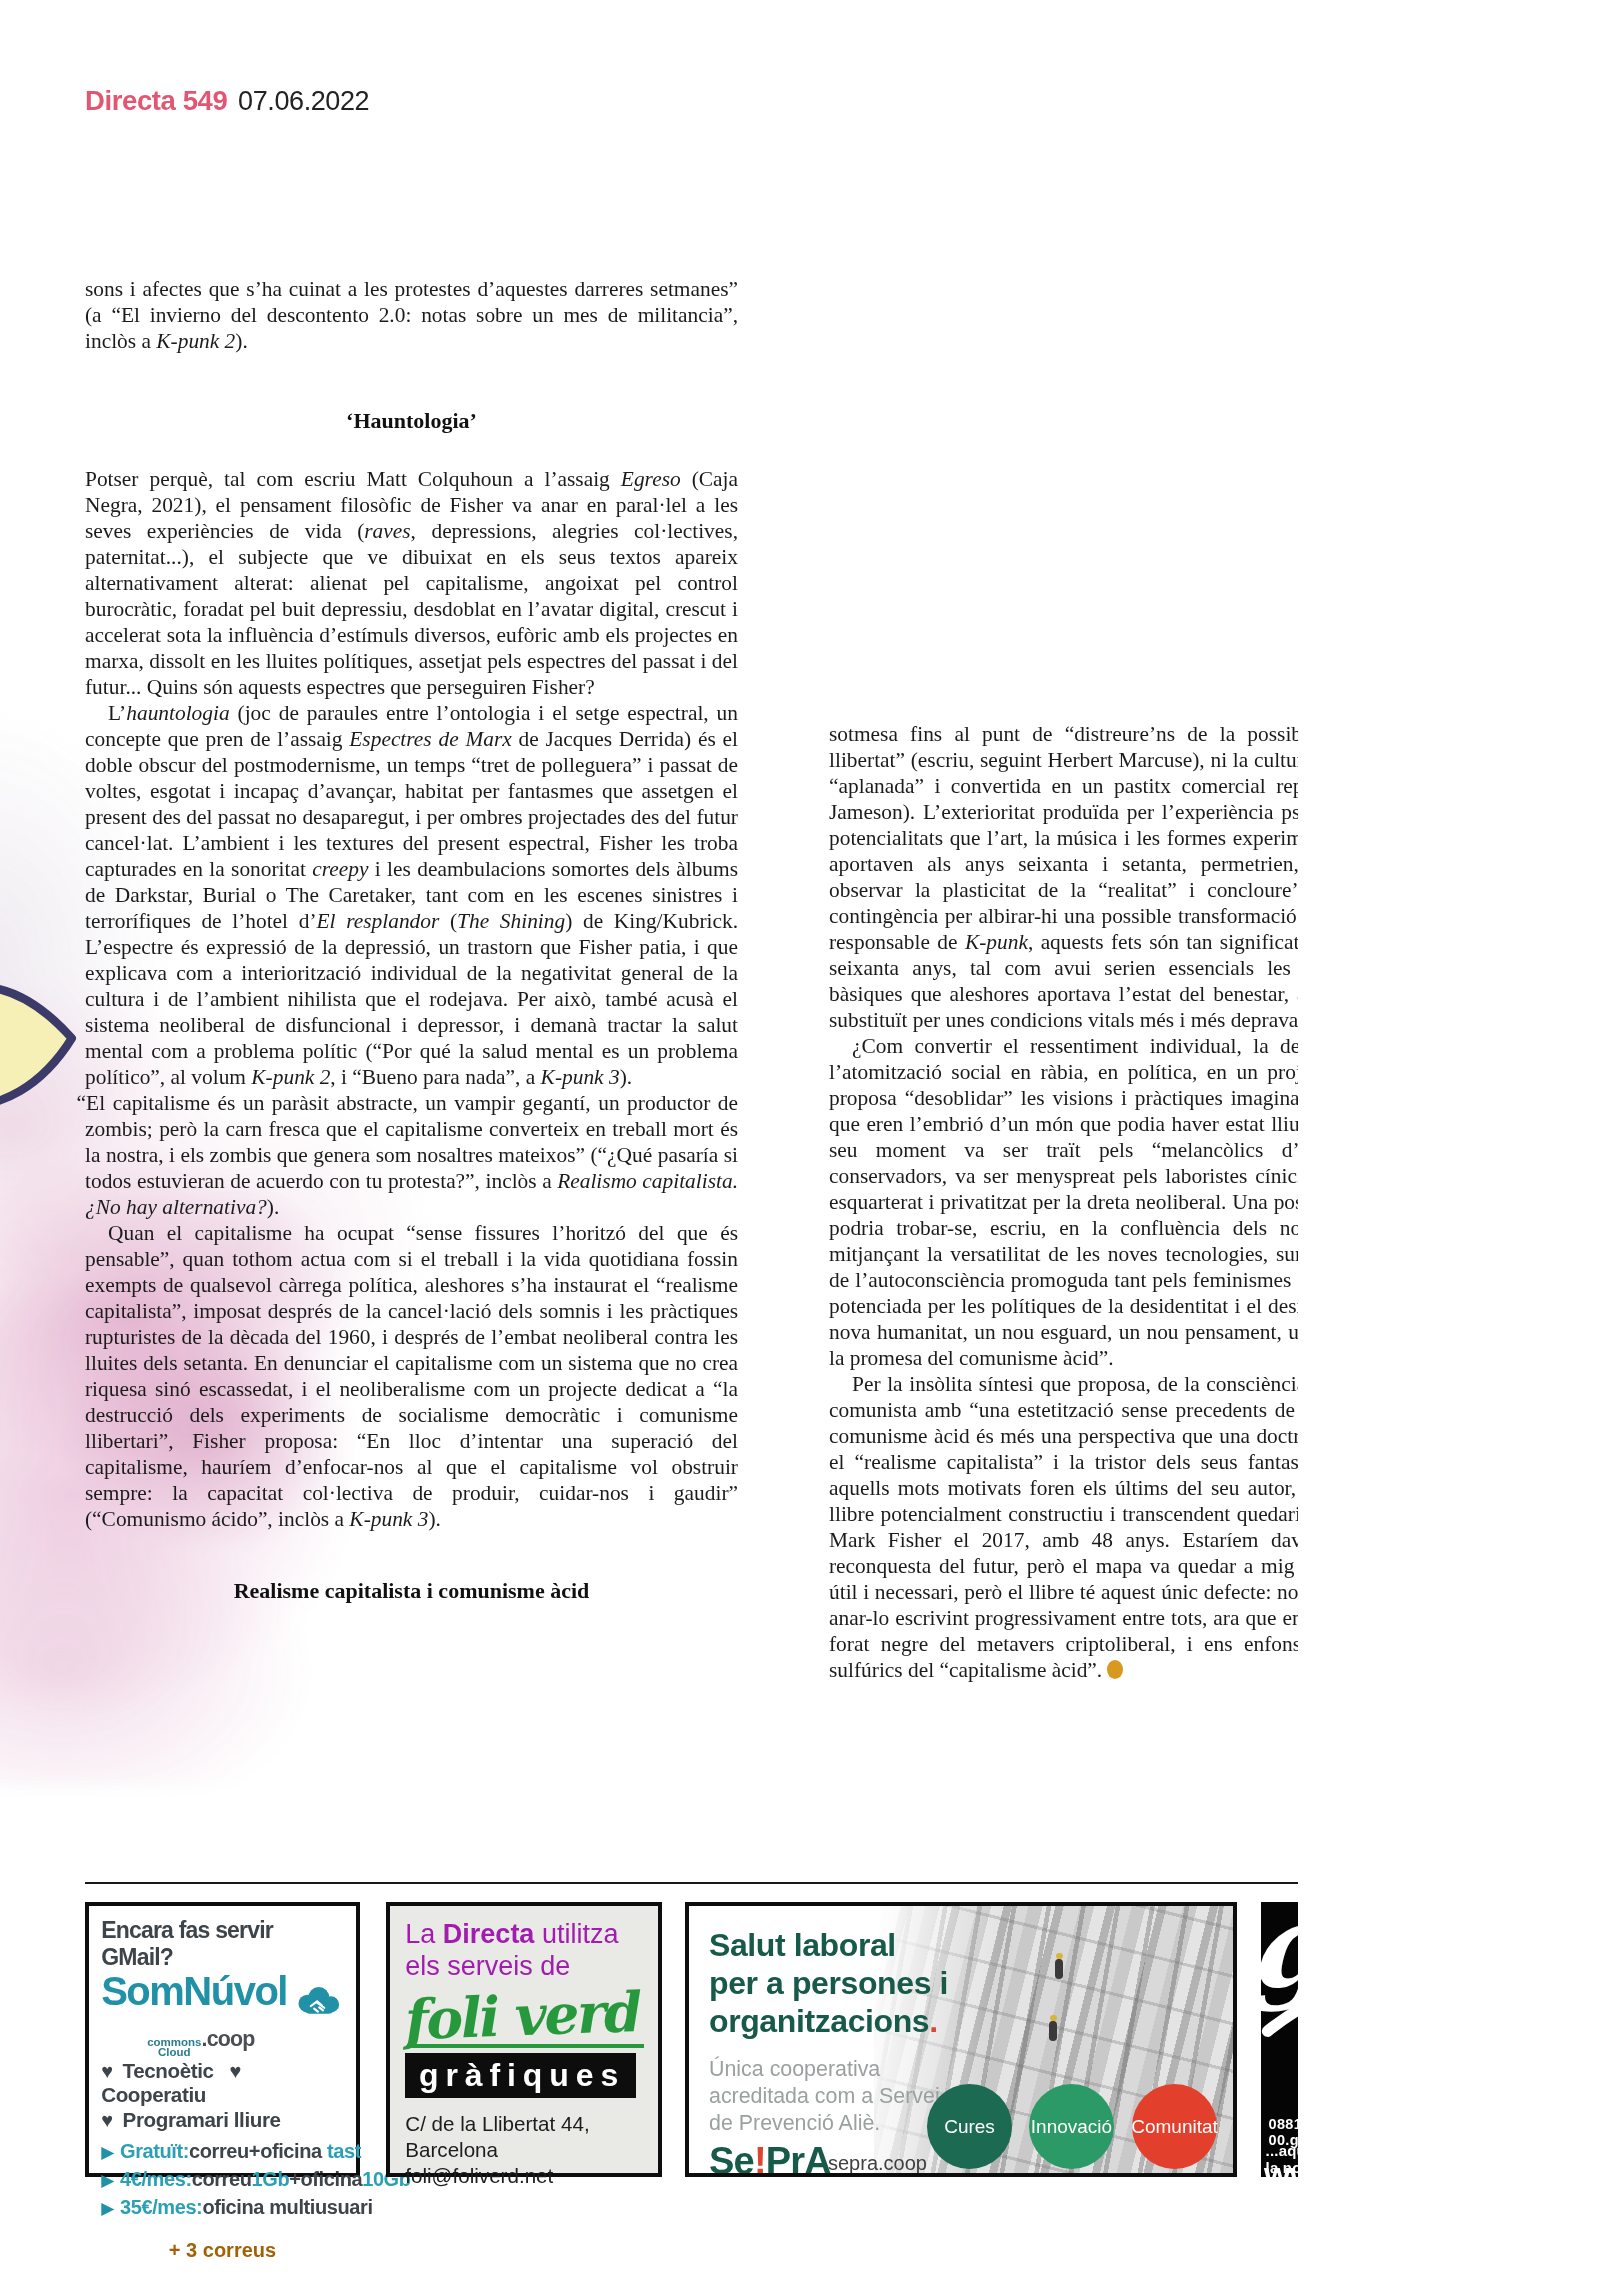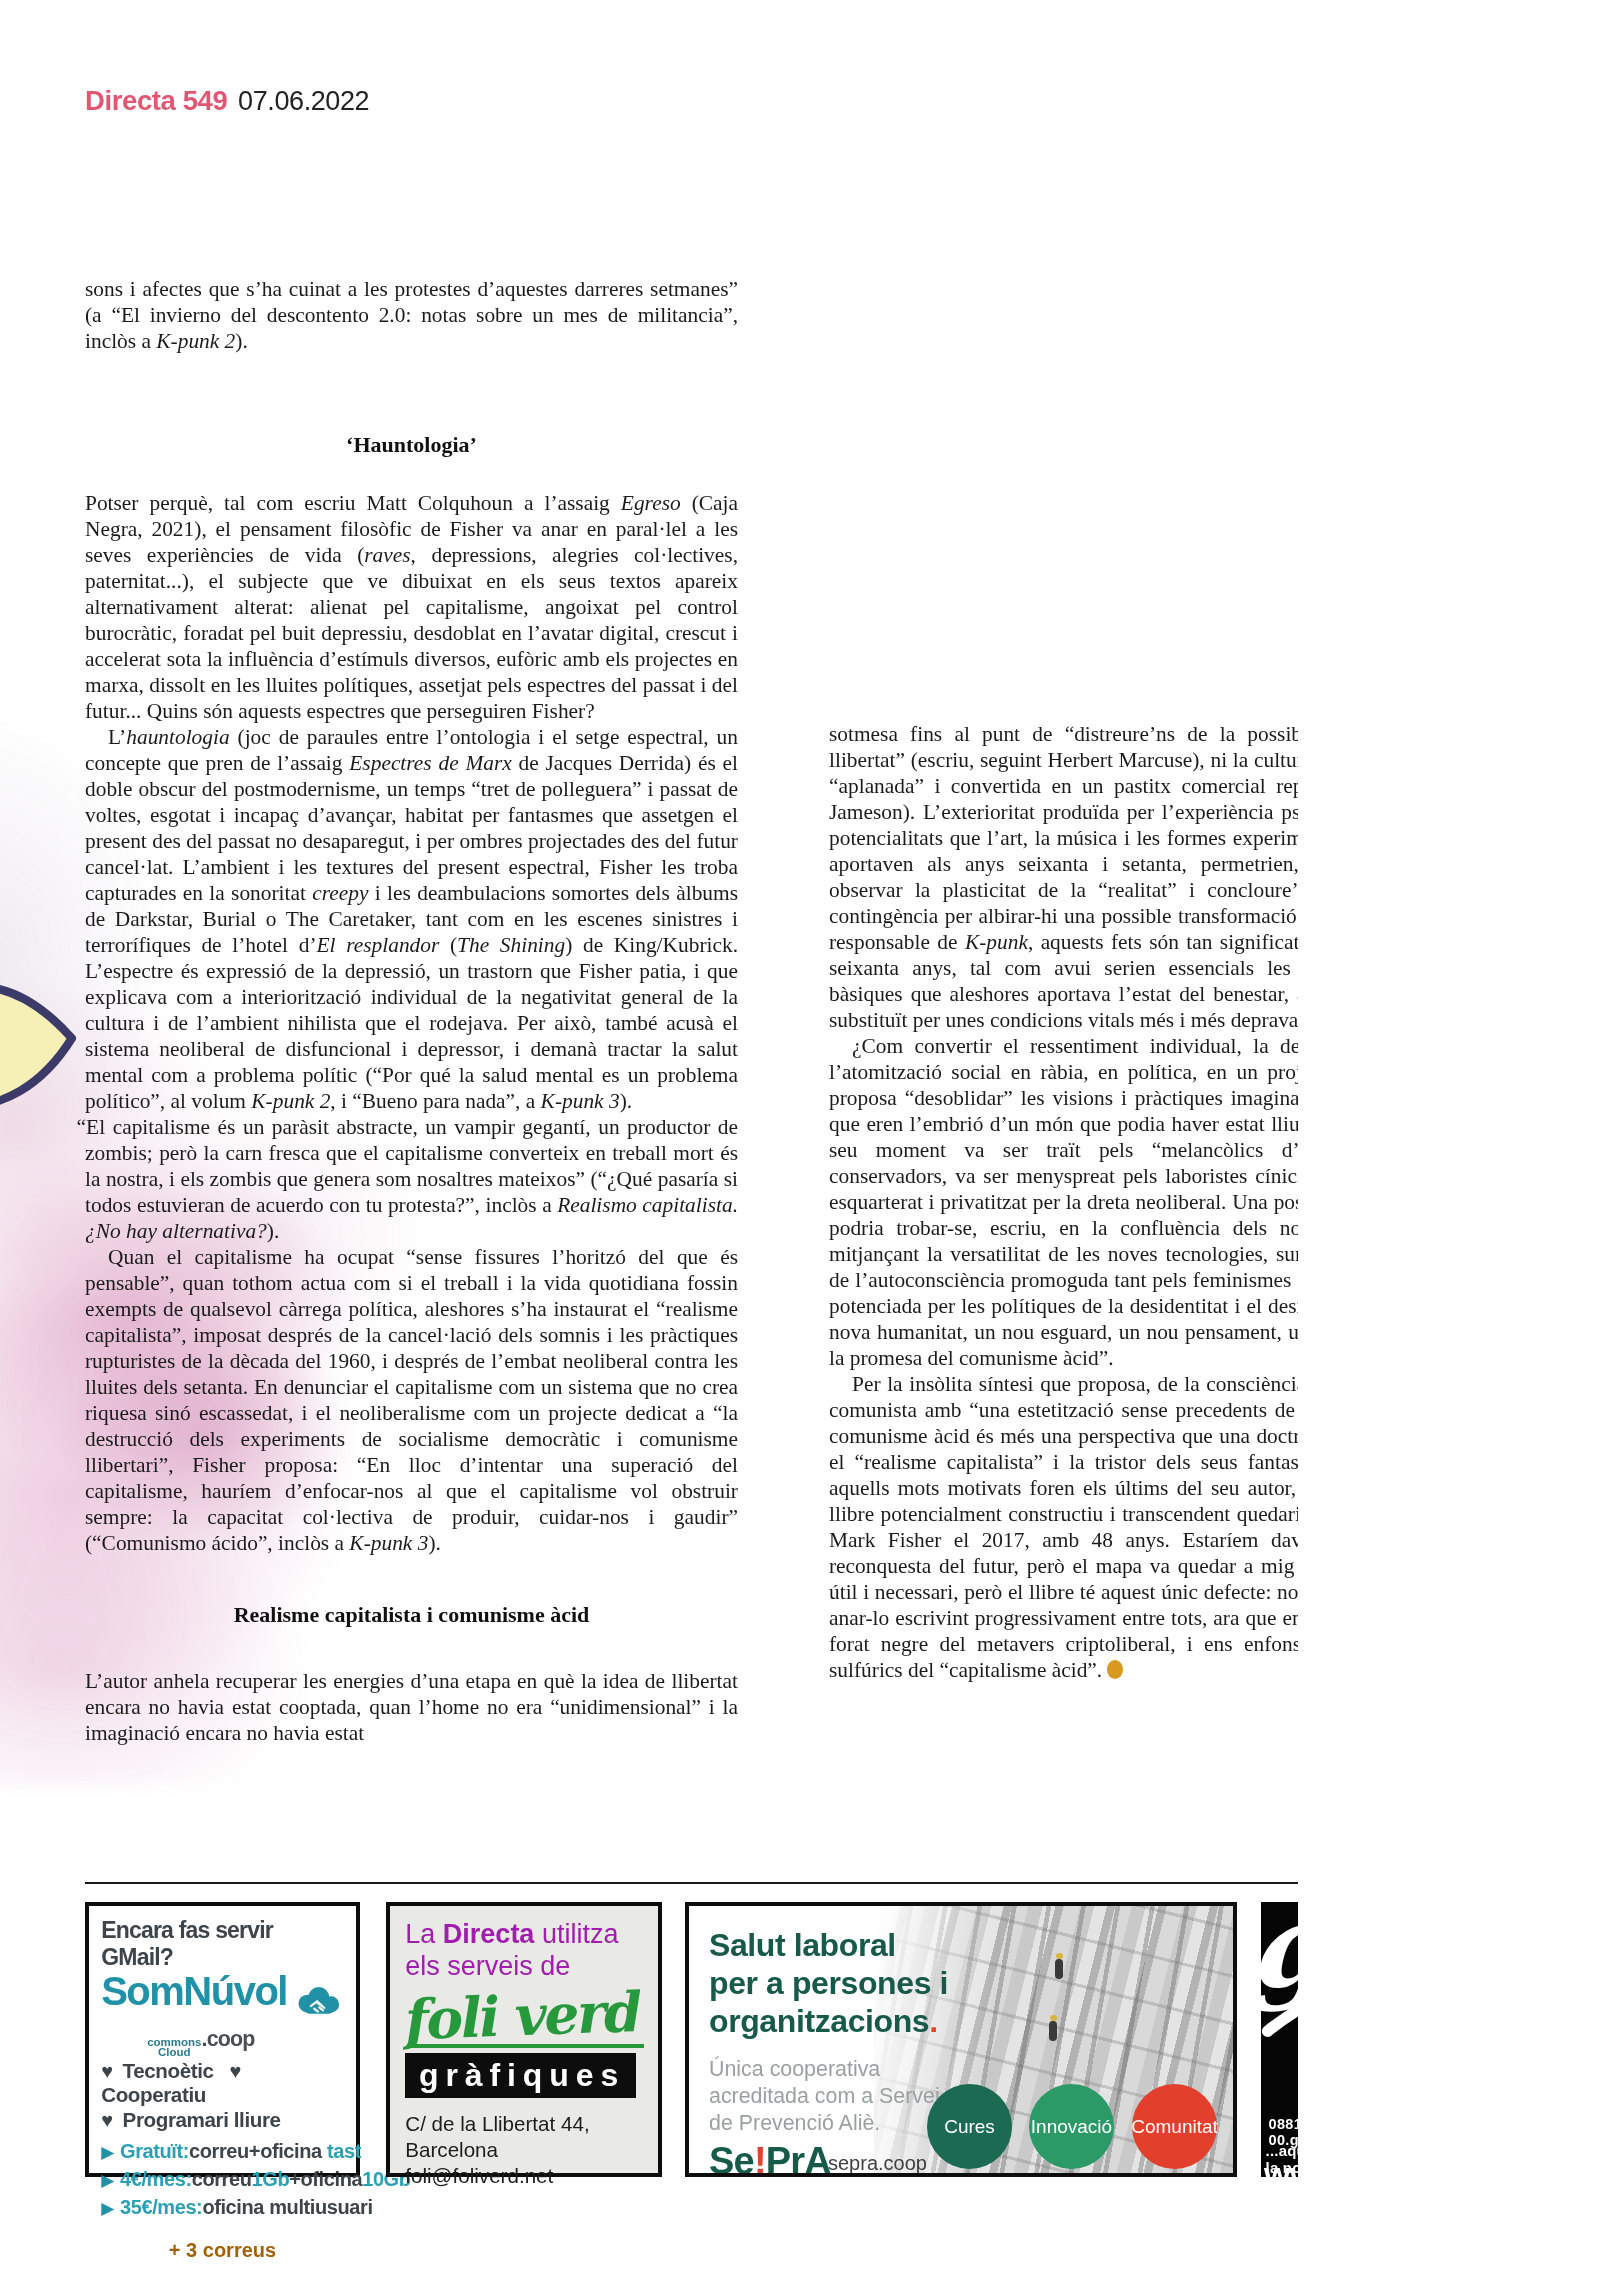--- a/index.html
+++ b/index.html
@@ -26,21 +26,21 @@
   .hdr .date{font-size:27px;color:#222;margin-left:10.7px;font-weight:500;letter-spacing:-0.4px;}
   .hdr .section{font-weight:bold;font-size:24px;color:#e25672;letter-spacing:0.4px;}
   .hdr .pageno{font-size:24px;color:#222;margin-left:23px;}
 
   
   .col-left{position:absolute;left:85px;top:276px;width:653px;z-index:1;}
   .col-left p,.col-right-body p{font-size:21.4px;line-height:26px;text-align:justify;margin:0;color:#1b1b1b;}
   p.indent{text-indent:23px;}
   p.hang{text-indent:-8.4px;}
   .subhead{font-weight:bold;text-align:center;font-size:22px;color:#111;}
-  .sh1{margin:78px 0 32px 0;}
+  .sh1{margin:54px 0 32px 0;}
   .sh2{margin:46px 0 40px 0;}
 
   .pull-quote{position:absolute;left:829px;top:269px;width:687px;z-index:1;
       font-size:47px;line-height:60px;color:#101010;letter-spacing:-0.4px;white-space:pre-line;}
   .col-right-body{position:absolute;left:829px;top:721px;width:670px;z-index:1;}
   .end-dot{display:inline-block;width:16px;height:19px;border-radius:50%;background:#d9981f;vertical-align:-2.3px;margin-left:4.6px;}
 
   
   .ads-rule{position:absolute;left:85px;top:1882px;width:1452px;height:2.3px;background:#1a1a1a;z-index:1;}
   .ad{position:absolute;top:1902px;height:275px;background:#fff;border:4.6px solid #0d0d0d;box-sizing:border-box;z-index:1;
@@ -130,21 +130,20 @@
   </div>
 
   <div class="col-left">
     <p>sons i afectes que s’ha cuinat a les protestes d’aquestes darreres setmanes” (a “El invierno del descontento 2.0: notas sobre un mes de militancia”, inclòs a <i>K-punk 2</i>).</p>
     <div class="subhead sh1">‘Hauntologia’</div>
     <p>Potser perquè, tal com escriu Matt Colquhoun a l’assaig <i>Egreso</i> (Caja Negra, 2021), el pensament filosòfic de Fisher va anar en paral·lel a les seves experiències de vida (<i>raves</i>, depressions, alegries col·lectives, paternitat...), el subjecte que ve dibuixat en els seus textos apareix alternativament alterat: alienat pel capitalisme, angoixat pel control burocràtic, foradat pel buit depressiu, desdoblat en l’avatar digital, crescut i accelerat sota la influència d’estímuls diversos, eufòric amb els projectes en marxa, dissolt en les lluites polítiques, assetjat pels espectres del passat i del futur... Quins són aquests espectres que perseguiren Fisher?</p>
     <p class="indent">L’<i>hauntologia</i> (joc de paraules entre l’ontologia i el setge espectral, un concepte que pren de l’assaig <i>Espectres de Marx</i> de Jacques Derrida) és el doble obscur del postmodernisme, un temps “tret de polleguera” i passat de voltes, esgotat i incapaç d’avançar, habitat per fantasmes que assetgen el present des del passat no desaparegut, i per ombres projectades des del futur cancel·lat. L’ambient i les textures del present espectral, Fisher les troba capturades en la sonoritat <i>creepy</i> i les deambulacions somortes dels àlbums de Darkstar, Burial o The Caretaker, tant com en les escenes sinistres i terrorífiques de l’hotel d’<i>El resplandor</i> (<i>The Shining</i>) de King/Kubrick. L’espectre és expressió de la depressió, un trastorn que Fisher patia, i que explicava com a interiorització individual de la negativitat general de la cultura i de l’ambient nihilista que el rodejava. Per això, també acusà el sistema neoliberal de disfuncional i depressor, i demanà tractar la salut mental com a problema polític (“Por qué la salud mental es un problema político”, al volum <i>K-punk 2</i>, i “Bueno para nada”, a <i>K-punk 3</i>).</p>
     <p class="hang">“El capitalisme és un paràsit abstracte, un vampir gegantí, un productor de zombis; però la carn fresca que el capitalisme converteix en treball mort és la nostra, i els zombis que genera som nosaltres mateixos” (“¿Qué pasaría si todos estuvieran de acuerdo con tu protesta?”, inclòs a <i>Realismo capitalista. ¿No hay alternativa?</i>).</p>
     <p class="indent">Quan el capitalisme ha ocupat “sense fissures l’horitzó del que és pensable”, quan tothom actua com si el treball i la vida quotidiana fossin exempts de qualsevol càrrega política, aleshores s’ha instaurat el “realisme capitalista”, imposat després de la cancel·lació dels somnis i les pràctiques rupturistes de la dècada del 1960, i després de l’embat neoliberal contra les lluites dels setanta. En denunciar el capitalisme com un sistema que no crea riquesa sinó escassedat, i el neoliberalisme com un projecte dedicat a “la destrucció dels experiments de socialisme democràtic i comunisme llibertari”, Fisher proposa: “En lloc d’intentar una superació del capitalisme, hauríem d’enfocar-nos al que el capitalisme vol obstruir sempre: la capacitat col·lectiva de produir, cuidar-nos i gaudir” (“Comunismo ácido”, inclòs a <i>K-punk 3</i>).</p>
     <div class="subhead sh2">Realisme capitalista i comunisme àcid</div>
-    <p>L’autor anhela recuperar les energies d’una etapa en què la idea de llibertat encara no havia estat cooptada, quan l’home no era “unidimensional” i la imaginació encara no havia estat</p>
   </div>
 
 
   <div class="col-right-body">
     <p>sotmesa fins al punt de “distreure’ns de la possibilitat immanent de la llibertat” (escriu, seguint Herbert Marcuse), ni la cultura no havia estat encara “aplanada” i convertida en un pastitx comercial repetitiu (seguint Fredric Jameson). L’exterioritat produïda per l’experiència psicodèlica, així com les potencialitats que l’art, la música i les formes experimentals i contraculturals aportaven als anys seixanta i setanta, permetrien, avui, segons Fisher, observar la plasticitat de la “realitat” i concloure’n, consegüentment, la contingència per albirar-hi una possible transformació: una alternativa. Per al responsable de <i>K-punk</i>, aquests fets són tan significatius ara com ho eren fa seixanta anys, tal com avui serien essencials les garanties i seguretats bàsiques que aleshores aportava l’estat del benestar, abans de ser eliminat i substituït per unes condicions vitals més i més depravades i depredadores.</p>
     <p class="indent">¿Com convertir el ressentiment individual, la depressió generacional i l’atomització social en ràbia, en política, en un projecte alternatiu? Fisher proposa “desoblidar” les visions i pràctiques imaginatives i revolucionàries, que eren l’embrió d’un món que podia haver estat lliure i acolorit, però en el seu moment va ser traït pels “melancòlics d’esquerres” puristes i conservadors, va ser menyspreat pels laboristes cínics i acomodats, i va ser esquarterat i privatitzat per la dreta neoliberal. Una possible via d’escapament podria trobar-se, escriu, en la confluència dels nous moviments socials mitjançant la versatilitat de les noves tecnologies, sumant-se a l’emergència de l’autoconsciència promoguda tant pels feminismes com per la psicodèlia, i potenciada per les polítiques de la desidentitat i el desig postcapitalista: “Una nova humanitat, un nou esguard, un nou pensament, un nou amor: aquesta és la promesa del comunisme àcid”.</p>
     <p class="indent"><span>Per la insòlita síntesi que proposa, de la consciència de classe del projecte comunista amb “una estetització sense precedents de la vida quotidiana”, el comunisme àcid és més una perspectiva que una doctrina, l’exorcisme contra el “realisme capitalista” i la tristor dels seus fantasmes anorreadors. Però aquells mots motivats foren els últims del seu autor, ja que l’inici d’aquest llibre potencialment constructiu i transcendent quedaria truncat pel suïcidi de Mark Fisher el 2017, amb 48 anys. Estaríem davant d’un mapa de la reconquesta del futur, però el mapa va quedar a mig fer; llegiríem un llibre útil i necessari, però el llibre té aquest únic defecte: no existeix. Potser caldria anar-lo escrivint progressivament entre tots, ara que ens anem endinsant en el forat negre del metavers criptoliberal, i ens enfonsem en els aiguamolls sulfúrics del “capitalisme àcid”.</span><span class="end-dot"></span></p>
   </div>
 
   <div class="ads-rule"></div>

